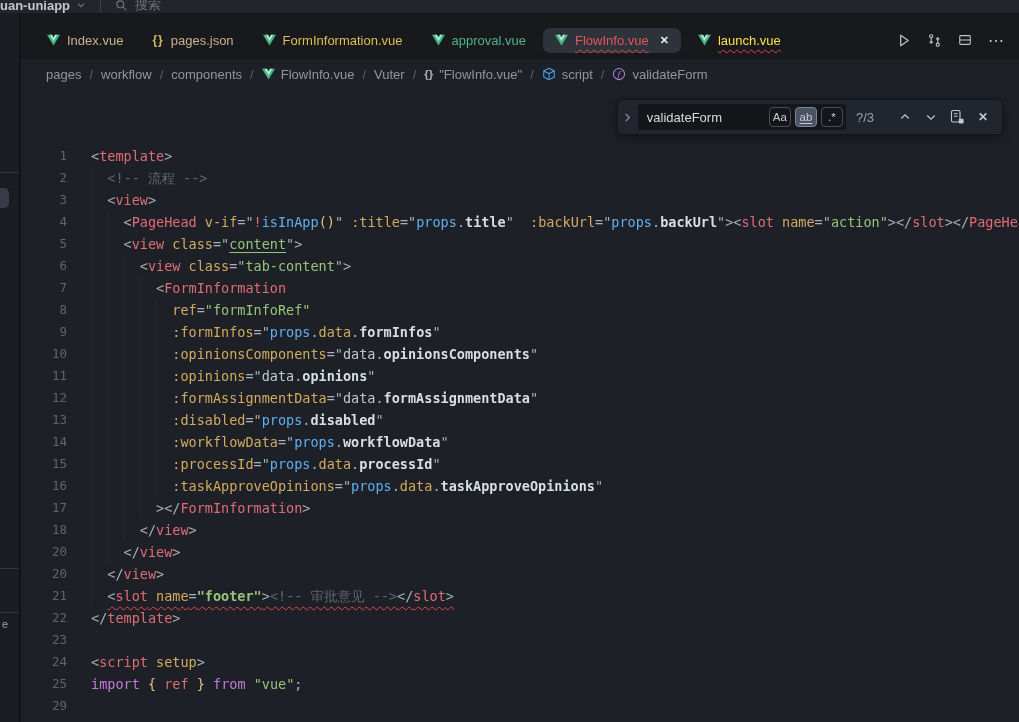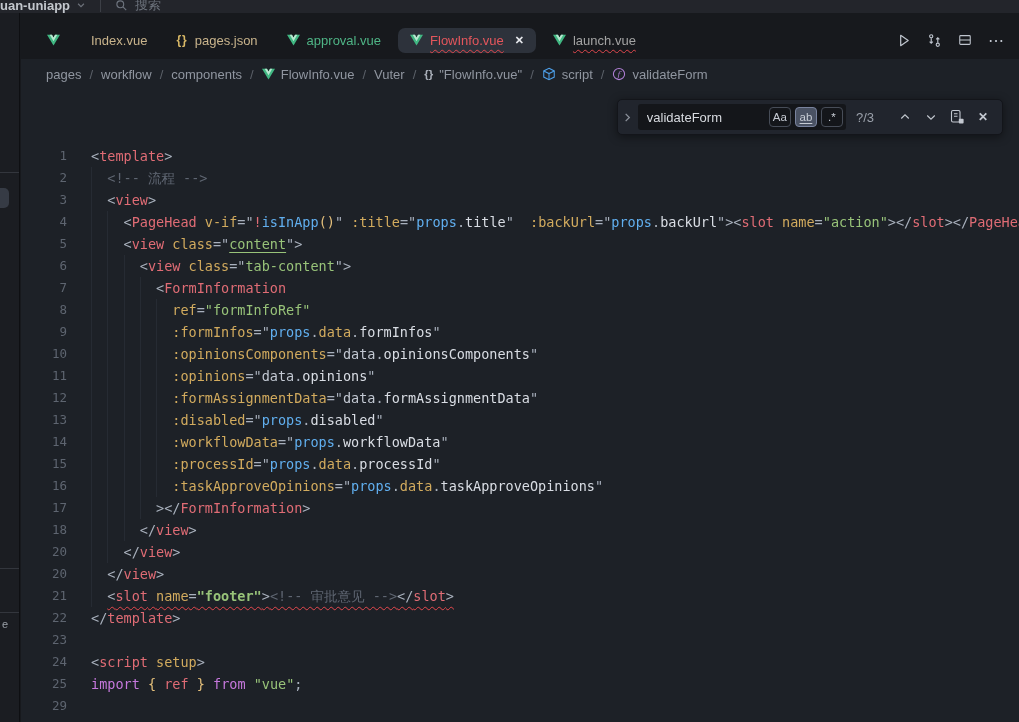--- a/index.html
+++ b/index.html
@@ -66,21 +66,21 @@
   .lc { margin-left:24px; white-space:pre; }
   .guide { display:inline-block; width:2ch; height:22px; border-left:1px solid #262b33;
     vertical-align:top; }
   .tk-p  { color:#a9b1bd; }
   .tk-t  { color:#e06c75; }
   .tk-a  { color:#d2ab5e; }
   .tk-s  { color:#98c379; }
   .tk-sb { color:#98c379; font-weight:700; }
   .tk-su { color:#98c379; text-decoration:underline; text-underline-offset:3px; }
   .tk-v  { color:#61afef; }
-  .tk-pb { color:#d9dde4; font-weight:400; }
+  .tk-pb { color:#d9dde4; font-weight:700; }
   .tk-k  { color:#c678dd; }
   .tk-b  { color:#e5c07b; }
   .tk-n  { color:#e06c75; }
   .tk-c  { color:#5f6672; }
   .tk-w  { color:#c2c8d2; }
   .tk-m  { color:#b0a05e; }
   .err-squig { text-decoration:underline wavy #e5484d 1px; text-underline-offset:5px; }
   .dimtok { opacity:.5; }
 </style>
 </head>
@@ -118,27 +118,36 @@
 <div class="editor-region">
   <div class="tabbar">
     <div id="tabs" style="display:flex;align-items:center;">
         <div class="tab">
           <span style="display: inline-flex; align-items: center;">
             <svg width="13" height="12" viewBox="0 0 16 14">
               <path fill="#41b883" d="M9.9.6 8 3.8 6.1.6H0l8 13.2L16 .6z"></path>
               <path fill="#b9e7d0" d="M9.9.6 8 3.8 6.1.6H3.3L8 8.4 12.7.6z"></path>
             </svg>
           </span>
-          <span style="color: rgb(201, 180, 140); margin-left: 24px;">Index.vue</span>
+          <span style="color: rgb(201, 180, 140);">Index.vue</span>
         </div>
         <div class="tab">
           <span style="display: inline-flex; align-items: center;">
             <span class="tab-braces">{}</span>
           </span>
           <span style="color: rgb(201, 180, 140);">pages.json</span>
+        </div>
+        <div class="tab">
+          <span style="display: inline-flex; align-items: center;">
+            <svg width="13" height="12" viewBox="0 0 16 14">
+              <path fill="#41b883" d="M9.9.6 8 3.8 6.1.6H0l8 13.2L16 .6z"></path>
+              <path fill="#b9e7d0" d="M9.9.6 8 3.8 6.1.6H3.3L8 8.4 12.7.6z"></path>
+            </svg>
+          </span>
+          <span style="color: rgb(224, 191, 78);">FormInformation.vue</span>
         </div>
         <div class="tab">
           <span style="display: inline-flex; align-items: center;">
             <svg width="13" height="12" viewBox="0 0 16 14">
               <path fill="#41b883" d="M9.9.6 8 3.8 6.1.6H0l8 13.2L16 .6z"></path>
               <path fill="#b9e7d0" d="M9.9.6 8 3.8 6.1.6H3.3L8 8.4 12.7.6z"></path>
             </svg>
           </span>
           <span style="color: rgb(79, 181, 134);">approval.vue</span>
         </div>
@@ -152,21 +161,21 @@
           <span class="squig" style="color: rgb(228, 86, 92);">FlowInfo.vue</span>
           <span class="tab-close">✕</span>
         </div>
         <div class="tab">
           <span style="display: inline-flex; align-items: center;">
             <svg width="13" height="12" viewBox="0 0 16 14">
               <path fill="#41b883" d="M9.9.6 8 3.8 6.1.6H0l8 13.2L16 .6z"></path>
               <path fill="#b9e7d0" d="M9.9.6 8 3.8 6.1.6H3.3L8 8.4 12.7.6z"></path>
             </svg>
           </span>
-          <span class="squig" style="color: #a3a3a3;">launch.vue</span>
+          <span class="squig" style="color: #fde047;">launch.vue</span>
         </div>
       </div>
     <div class="tab-actions" id="tab-actions">
         <span class="ico">
           <span style="display: inline-flex; align-items: center;">
             <svg width="15" height="15" viewBox="0 0 16 16" fill="none" stroke="#bfc5ce" stroke-width="1.3" stroke-linejoin="round">
               <path d="M5 2.5 13 8l-8 5.5z"></path>
             </svg>
           </span>
         </span>

